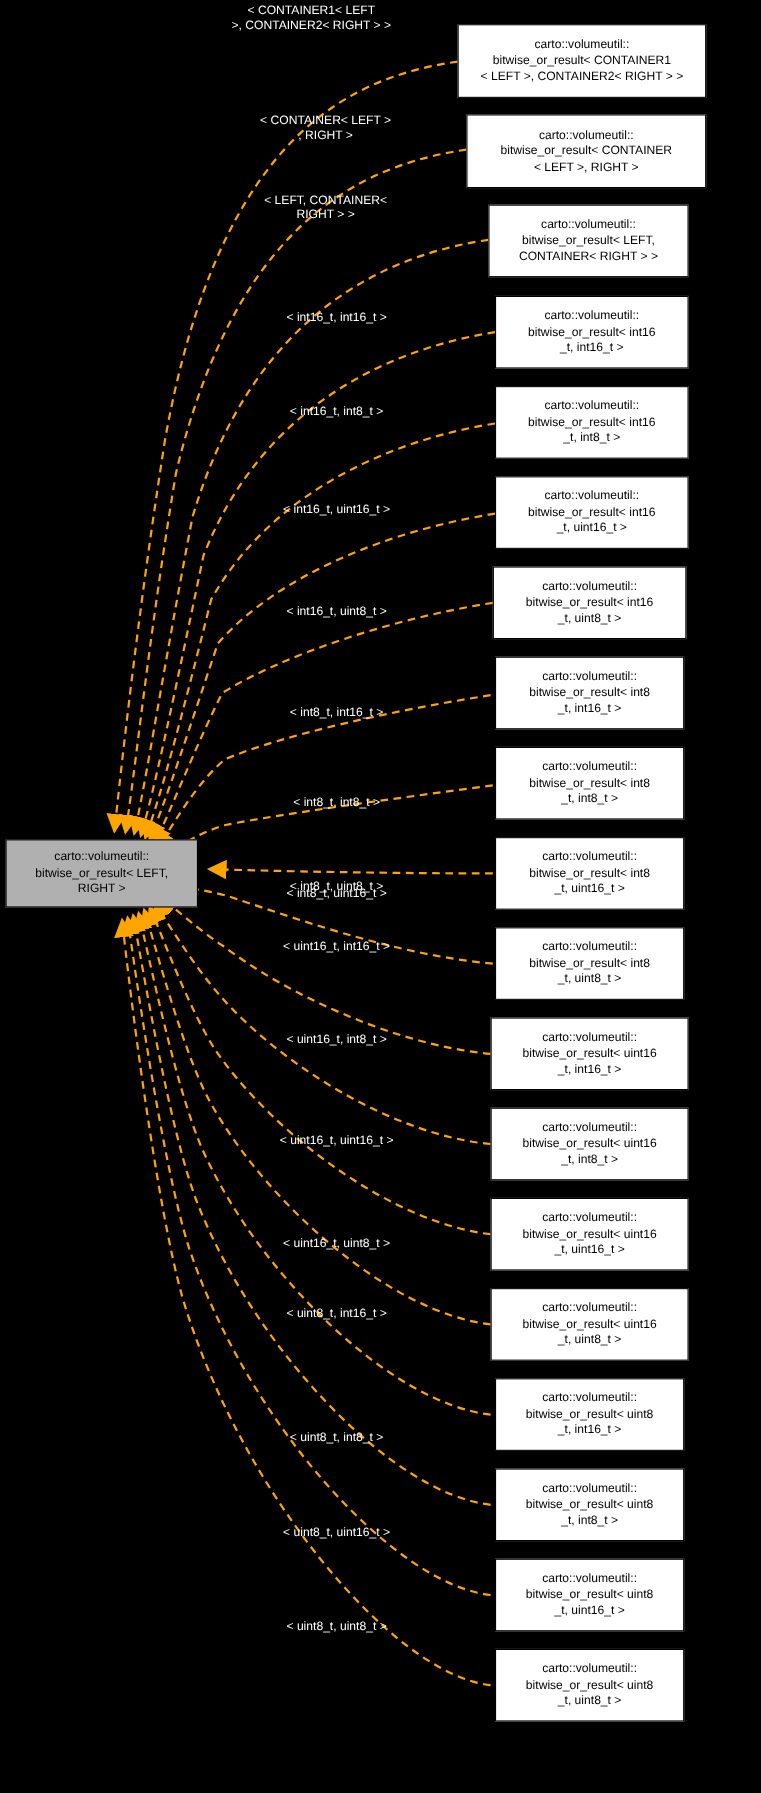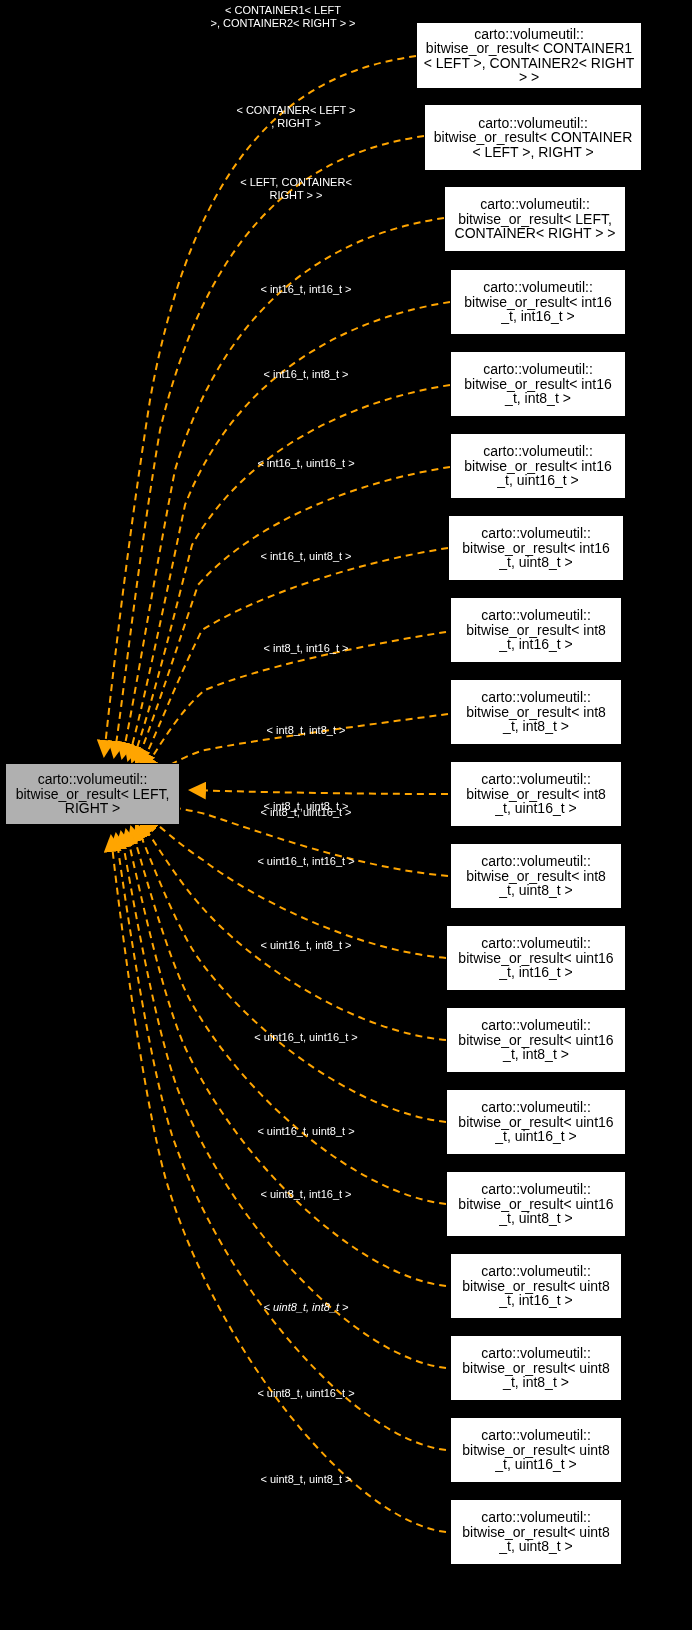--- a/index.html
+++ b/index.html
@@ -14,21 +14,21 @@
     background: #000000;
     overflow: hidden;
     font-family: "Liberation Sans", sans-serif;
   }
   .node {
     position: absolute;
     box-sizing: border-box;
     background: #ffffff;
     border: 1px solid #000000;
     color: #000000;
-    font-size: 14px;
+    font-size: 11px;
     line-height: 14.5px;
     text-align: center;
     display: flex;
     align-items: center;
     justify-content: center;
     padding: 2px 3px;
     white-space: pre-line;
   }
   .node.root {
     background: #b0b0b0;
@@ -159,17 +159,17 @@
   <div class="edge-label" style="left:206px; top:550px; width:200px;">&lt; int16_t, uint8_t &gt;</div>
   <div class="edge-label" style="left:206px; top:642px; width:200px;">&lt; int8_t, int16_t &gt;</div>
   <div class="edge-label" style="left:206px; top:724px; width:200px;">&lt; int8_t, int8_t &gt;</div>
   <div class="edge-label" style="left:206px; top:778px; width:200px;margin-top:28px;">&lt; int8_t, uint16_t &gt;</div>
   <div class="edge-label" style="left:206px; top:800px; width:200px;">&lt; int8_t, uint8_t &gt;</div>
   <div class="edge-label" style="left:206px; top:855px; width:200px;">&lt; uint16_t, int16_t &gt;</div>
   <div class="edge-label" style="left:206px; top:939px; width:200px;">&lt; uint16_t, int8_t &gt;</div>
   <div class="edge-label" style="left:206px; top:1031px; width:200px;">&lt; uint16_t, uint16_t &gt;</div>
   <div class="edge-label" style="left:206px; top:1125px; width:200px;">&lt; uint16_t, uint8_t &gt;</div>
   <div class="edge-label" style="left:206px; top:1188px; width:200px;">&lt; uint8_t, int16_t &gt;</div>
-  <div class="edge-label" style="left:206px; top:1301px; width:200px;font-style:italic;">&lt; uint8_t, int8_t &gt;</div>
+  <div class="edge-label" style="left:206px; top:1301px; width:200px;">&lt; uint8_t, int8_t &gt;</div>
   <div class="edge-label" style="left:206px; top:1387px; width:200px;">&lt; uint8_t, uint16_t &gt;</div>
   <div class="edge-label" style="left:206px; top:1473px; width:200px;">&lt; uint8_t, uint8_t &gt;</div>
 
 </div>
 
 </body></html>

